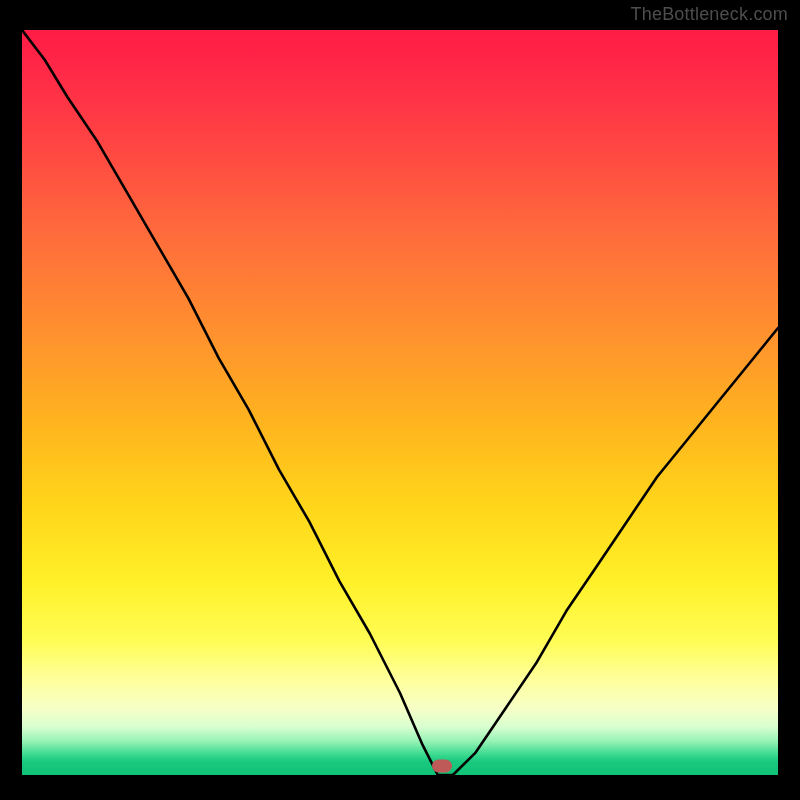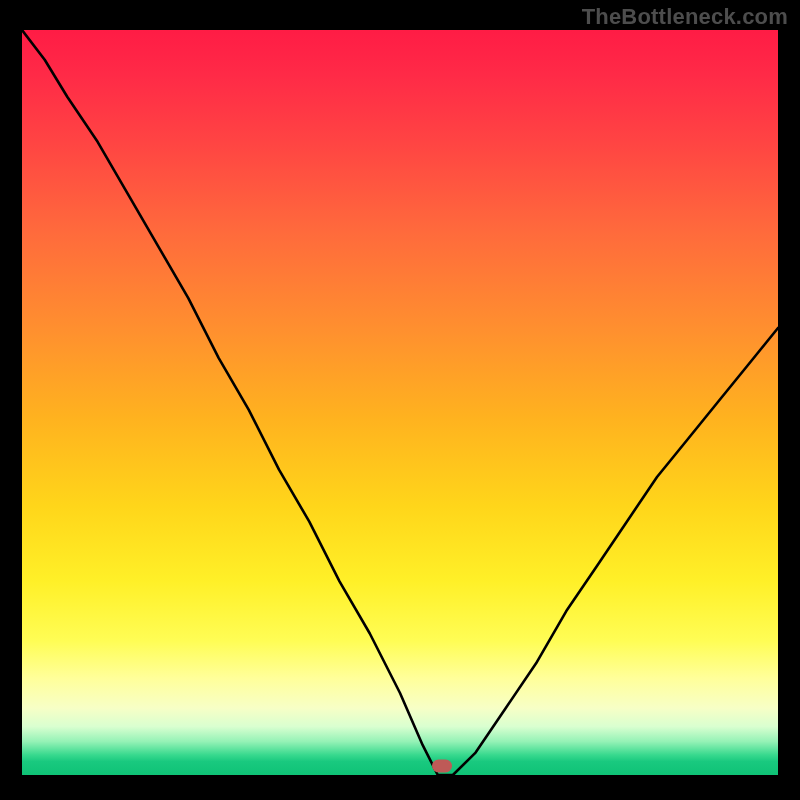--- a/index.html
+++ b/index.html
@@ -14,22 +14,22 @@
   .frame {
     position: relative;
     width: 800px;
     height: 800px;
     background: #000;
   }
   .watermark {
     position: absolute;
     top: 4px;
     right: 12px;
-    font-size: 22px;
-    font-weight: 700;
+    font-size: 18px;
+    font-weight: 400;
     color: #4d4d4d;
     letter-spacing: 0.2px;
   }
   .plot-area {
     position: absolute;
     left: 22px;
     top: 30px;
     width: 756px;
     height: 745px;
   }

